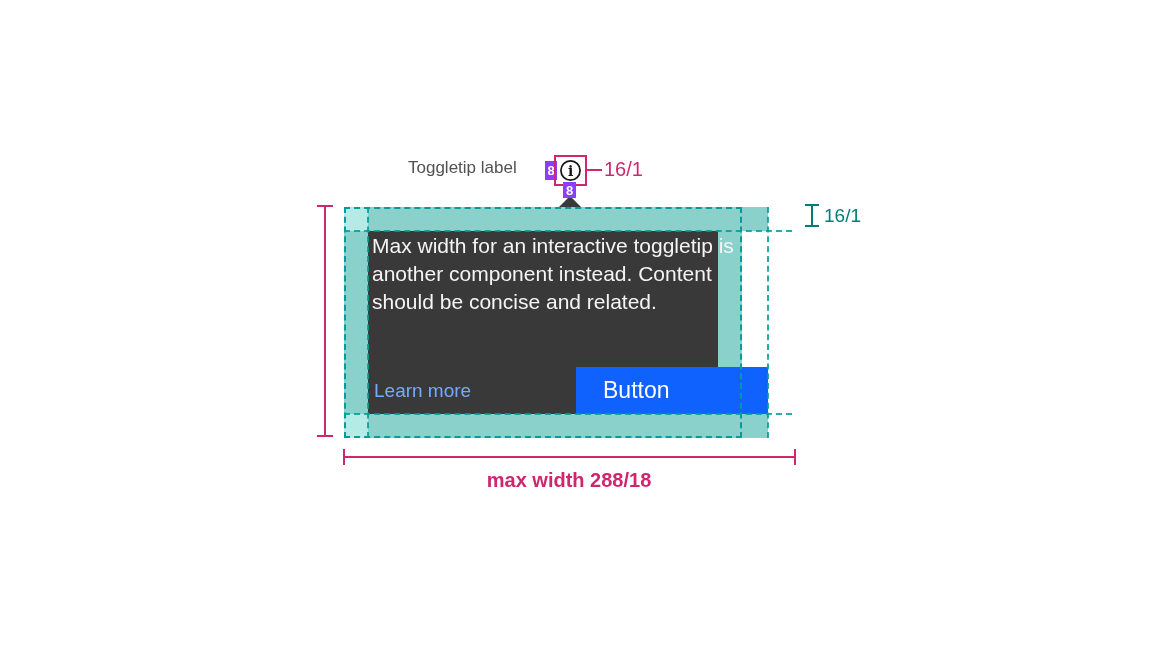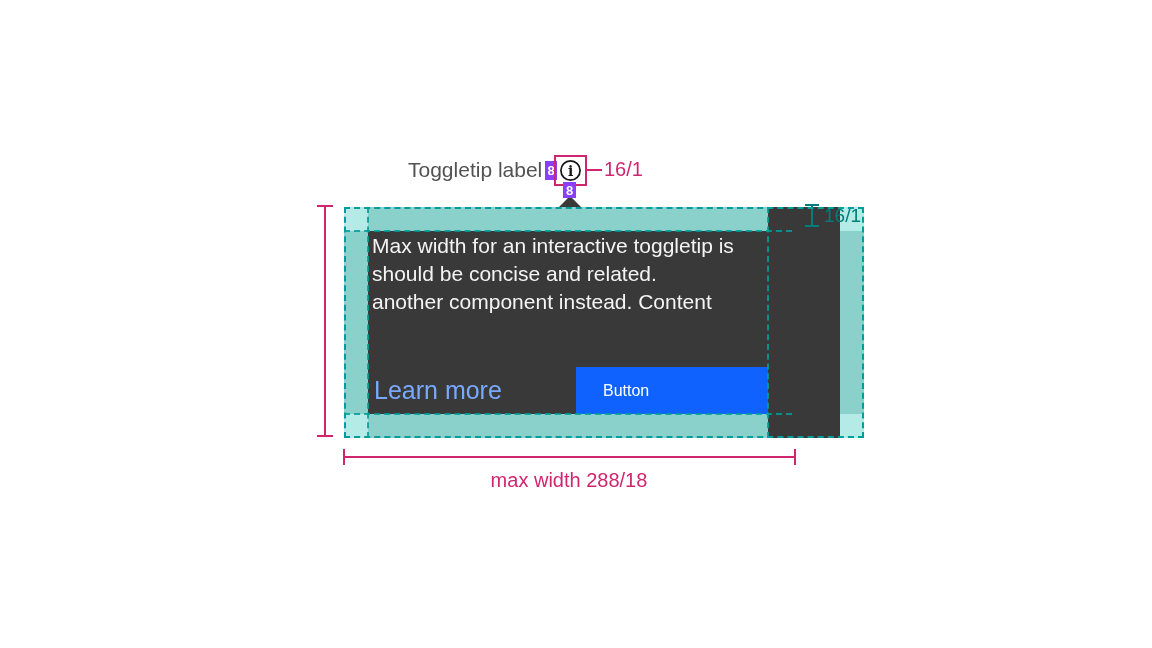--- a/index.html
+++ b/index.html
@@ -10,21 +10,21 @@
     width: 1152px;
     height: 648px;
     background: #ffffff;
     overflow: hidden;
   }
   .abs { position: absolute; }
 
   
   .toggletip-label {
     left: 408px; top: 158px;
-    font-size: 21px; color: #525252;
+    font-size: 17px; color: #525252;
     white-space: nowrap;
   }
   .badge {
     background: #8a3ffc; color: #ffffff;
     font-size: 13px; font-weight: bold;
     display: flex; align-items: center; justify-content: center;
     line-height: 1;
   }
   .badge-right { left: 545px; top: 161px; width: 12px; height: 19px; }
   .badge-below { left: 563px; top: 182px; width: 13px; height: 16px; z-index: 6; }
@@ -47,21 +47,21 @@
   .caret-up {
     left: 559px; top: 196px;
     width: 0; height: 0;
     border-left: 11px solid transparent;
     border-right: 11px solid transparent;
     border-bottom: 11px solid #393939;
   }
 
   
   .overlay {
-    left: 344px; top: 207px; width: 520px; height: 231px;
+    left: 344px; top: 207px; width: 398px; height: 231px;
     background: #393939;
   }
   .overlay-border {
     position: absolute; inset: 0;
     border: 2px dashed #009d9a;
     pointer-events: none; z-index: 3;
   }
   .corner { position: absolute; width: 24px; height: 24px; background: #b4ebe7; }
   .corner.tl { left: 0; top: 0; }
   .corner.tr { right: 0; top: 0; }
@@ -94,49 +94,49 @@
     font-size: 21px; line-height: 28px; color: #f4f4f4;
   }
   .tooltip-body div { white-space: nowrap; }
   .tooltip-actions {
     display: flex; align-items: stretch; justify-content: space-between;
     height: 47px;
   }
   .learn-more-link {
     align-self: center;
     padding-left: 6px;
-    font-size: 25px; color: #78a9ff;
+    font-size: 19px; color: #78a9ff;
     text-decoration: none; cursor: pointer; white-space: nowrap;
   }
   .tooltip-button {
     width: 192px; height: 47px;
     background: #0f62fe; color: #ffffff;
     border: none; font-family: "Liberation Sans", sans-serif;
-    font-size: 16px; text-align: left; padding-left: 27px;
+    font-size: 23px; text-align: left; padding-left: 27px;
     cursor: pointer; white-space: nowrap;
   }
 
   
   .height-note {
     left: 211px; top: 278px;
     font-size: 20px; line-height: 25px; color: #d02670;
     white-space: nowrap;
   }
   .vline-pink  { background: #d02670; width: 2px; }
   .hline-pink  { background: #d02670; height: 2px; }
   .bracket-left-line   { left: 324px; top: 206px; height: 230px; }
   .bracket-left-ticktop{ left: 317px; top: 205px; width: 16px; }
   .bracket-left-tickbot{ left: 317px; top: 435px; width: 16px; }
 
   .maxwidth-line    { left: 344px; top: 456px; width: 451px; }
   .maxwidth-tick-l  { left: 343px; top: 449px; height: 16px; }
   .maxwidth-tick-r  { left: 794px; top: 449px; height: 16px; }
   .maxwidth-label {
     left: 444px; top: 469px; width: 250px;
-    text-align: center; font-size: 20px; color: #d02670; white-space: nowrap;
+    text-align: center; font-size: 20px; color: #d02670; white-space: nowrap; font-weight: bold;
   }
 
   
   .vline-teal { background: #007d79; width: 2px; }
   .hline-teal { background: #007d79; height: 2px; }
   .ibeam-bar  { left: 811px; top: 205px; height: 22px; }
   .ibeam-top  { left: 805px; top: 204px; width: 14px; }
   .ibeam-bot  { left: 805px; top: 225px; width: 14px; }
   .size-label-teal {
     left: 824px; top: 205px; font-size: 19px; color: #007d79; white-space: nowrap;
@@ -172,22 +172,22 @@
     <div class="strip right"></div>
     <div class="gridline-h t"></div>
     <div class="gridline-h b"></div>
     <div class="gridline-v l"></div>
     <div class="gridline-v r"></div>
     <div class="overlay-border"></div>
 
     <div class="tooltip-content">
       <div class="tooltip-body">
         <div>Max width for an interactive toggletip is</div>
+        <div>another component instead. Content</div>
         <div>should be concise and related.</div>
-        <div>another component instead. Content</div>
       </div>
       <div class="tooltip-actions">
         <a class="learn-more-link">Learn more</a>
         <button class="tooltip-button">Button</button>
       </div>
     </div>
   </div>
 
   <div class="abs vline-pink bracket-left-line"></div>
   <div class="abs hline-pink bracket-left-ticktop"></div>

